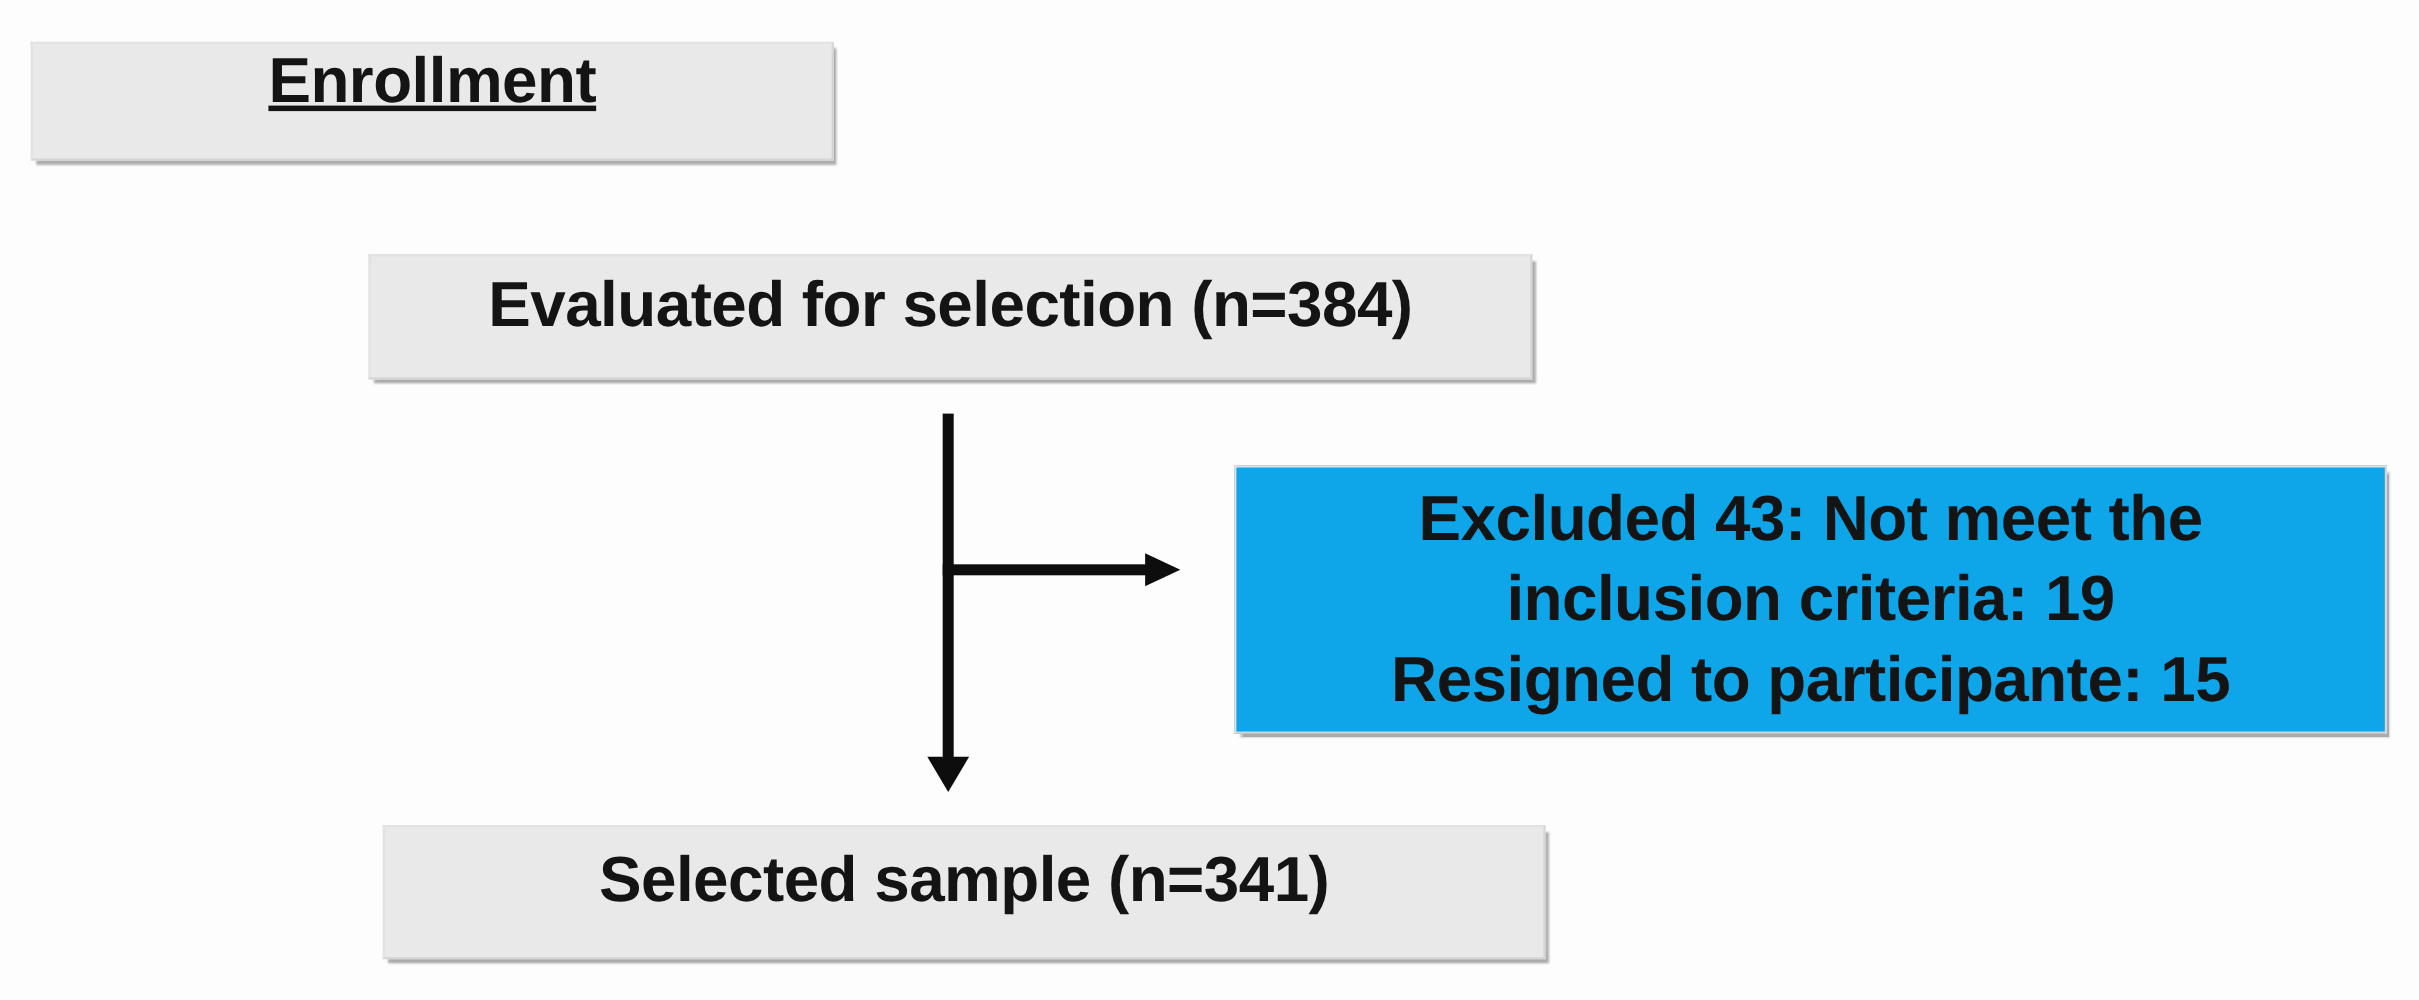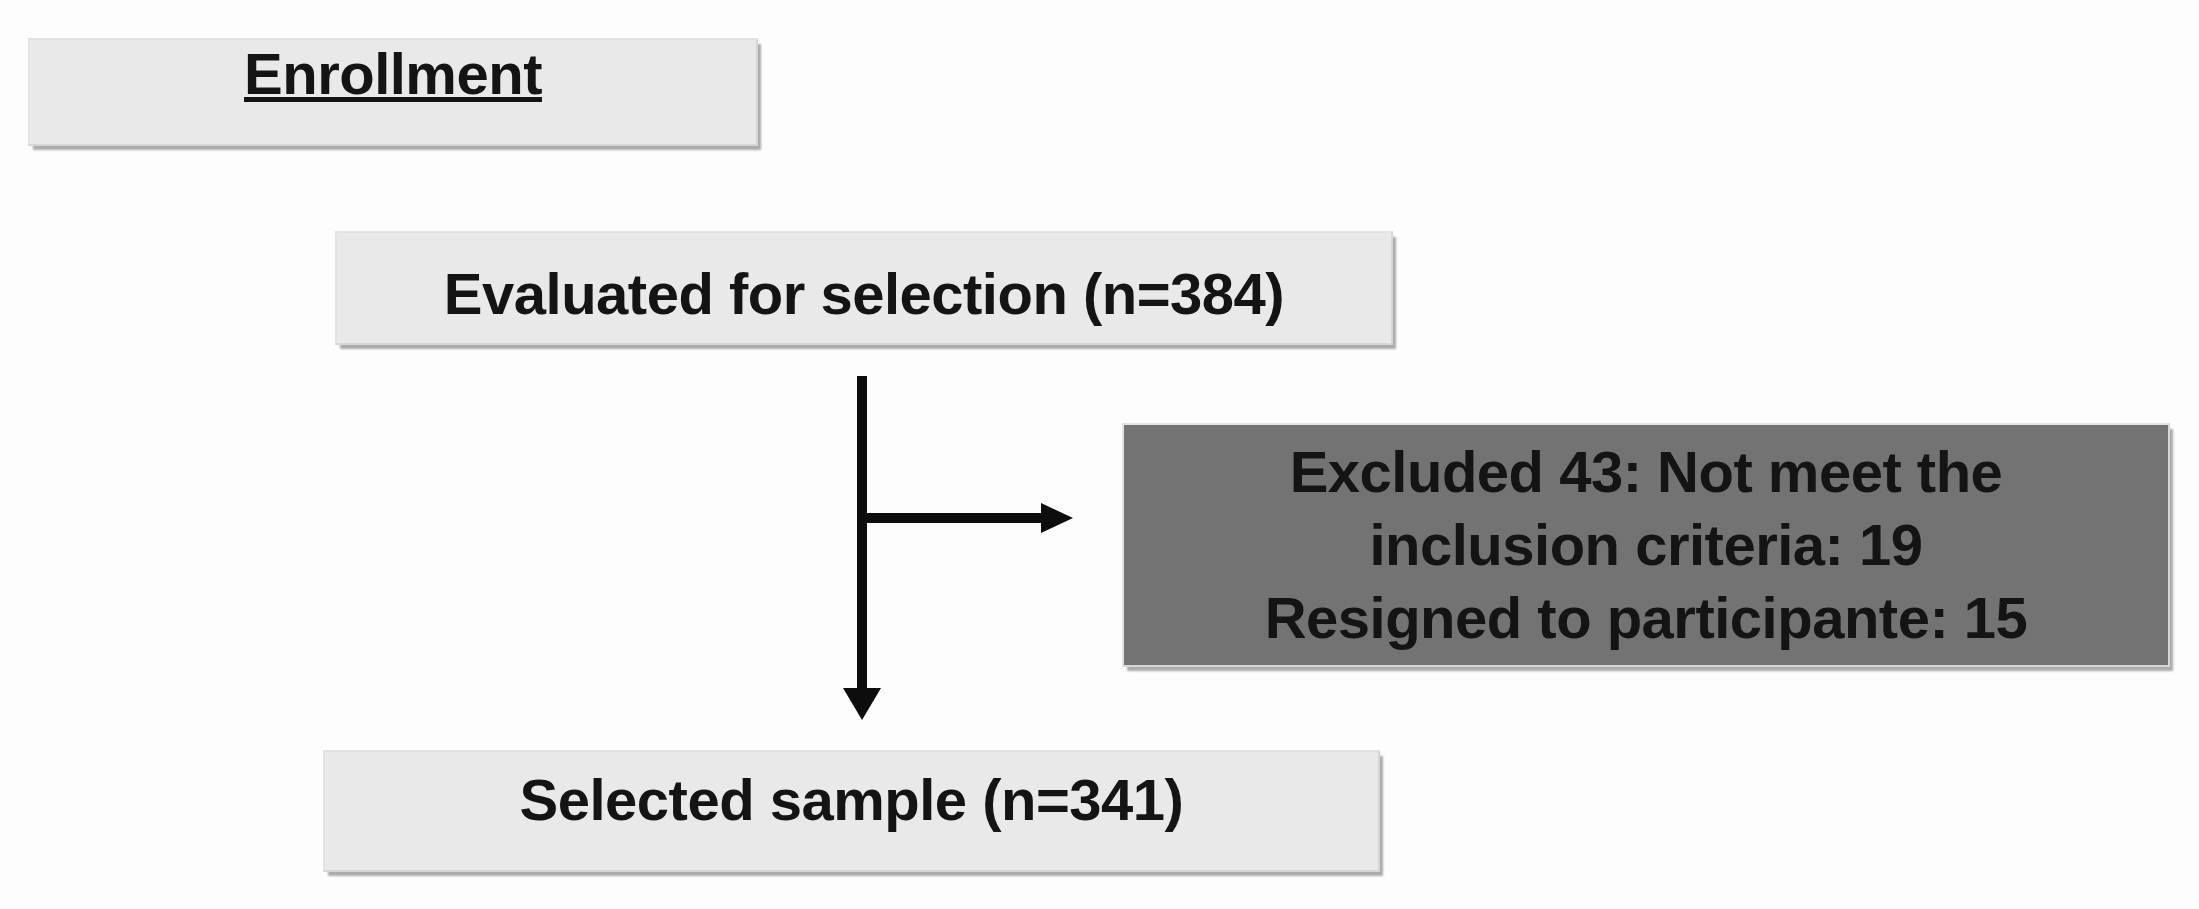--- a/index.html
+++ b/index.html
@@ -27,21 +27,21 @@
     justify-content: flex-start;
     text-align: center;
     font-weight: 700;
     font-size: 58px;
     line-height: 1.12;
     letter-spacing: -0.5px;
   }
   .box-enrollment { left: 28px;   top: 38px;  width: 730px;  height: 108px; padding-top: 2px; text-decoration: underline; }
   .box-evaluated  { left: 335px;  top: 231px; width: 1058px; height: 114px; padding-top: 12px; }
   .box-excluded   { left: 1122px; top: 423px; width: 1048px; height: 244px; padding-top: 10px; line-height: 73px; }
-  .box-selected   { left: 323px;  top: 750px; width: 1057px; height: 122px; padding-top: 16px; }
+  .box-selected   { left: 348px;  top: 750px; width: 1057px; height: 122px; padding-top: 16px; }
 
   .vline {
     position: absolute;
     left: 857px; top: 376px;
     width: 10px; height: 314px;
   }
   .hline {
     position: absolute;
     left: 857px; top: 513px;
     width: 185px; height: 10px;
@@ -65,33 +65,33 @@
 </style>
 </head>
 <body>
 
 <div class="canvas" style="background: rgb(253, 253, 253); color: rgb(20, 20, 20);">
 
   <div class="box box-enrollment" style="background: rgb(233, 233, 233);">
     <span>Enrollment</span>
   </div>
 
-  <div class="box box-evaluated" style="background: rgb(233, 233, 233); justify-content: center;">
+  <div class="box box-evaluated" style="background: rgb(233, 233, 233);">
     <span>Evaluated for selection (n=384)</span>
   </div>
 
   <div class="vline" style="background: rgb(13, 13, 13);"></div>
 
   <div class="arrowhead-down" style="border-top-color: rgb(13, 13, 13);"></div>
 
   <div class="hline" style="background: rgb(13, 13, 13);"></div>
 
   <div class="arrowhead-right" style="border-left-color: rgb(13, 13, 13);"></div>
 
-  <div class="box box-excluded" style="background: #737373;">
+  <div class="box box-excluded" style="background: #0ea5e9;">
     <div>Excluded 43: Not meet the</div>
     <div>inclusion criteria: 19</div>
     <div>Resigned to participante: 15</div>
   </div>
 
   <div class="box box-selected" style="background: rgb(233, 233, 233);">
     <span>Selected sample (n=341)</span>
   </div>
 
 </div>

